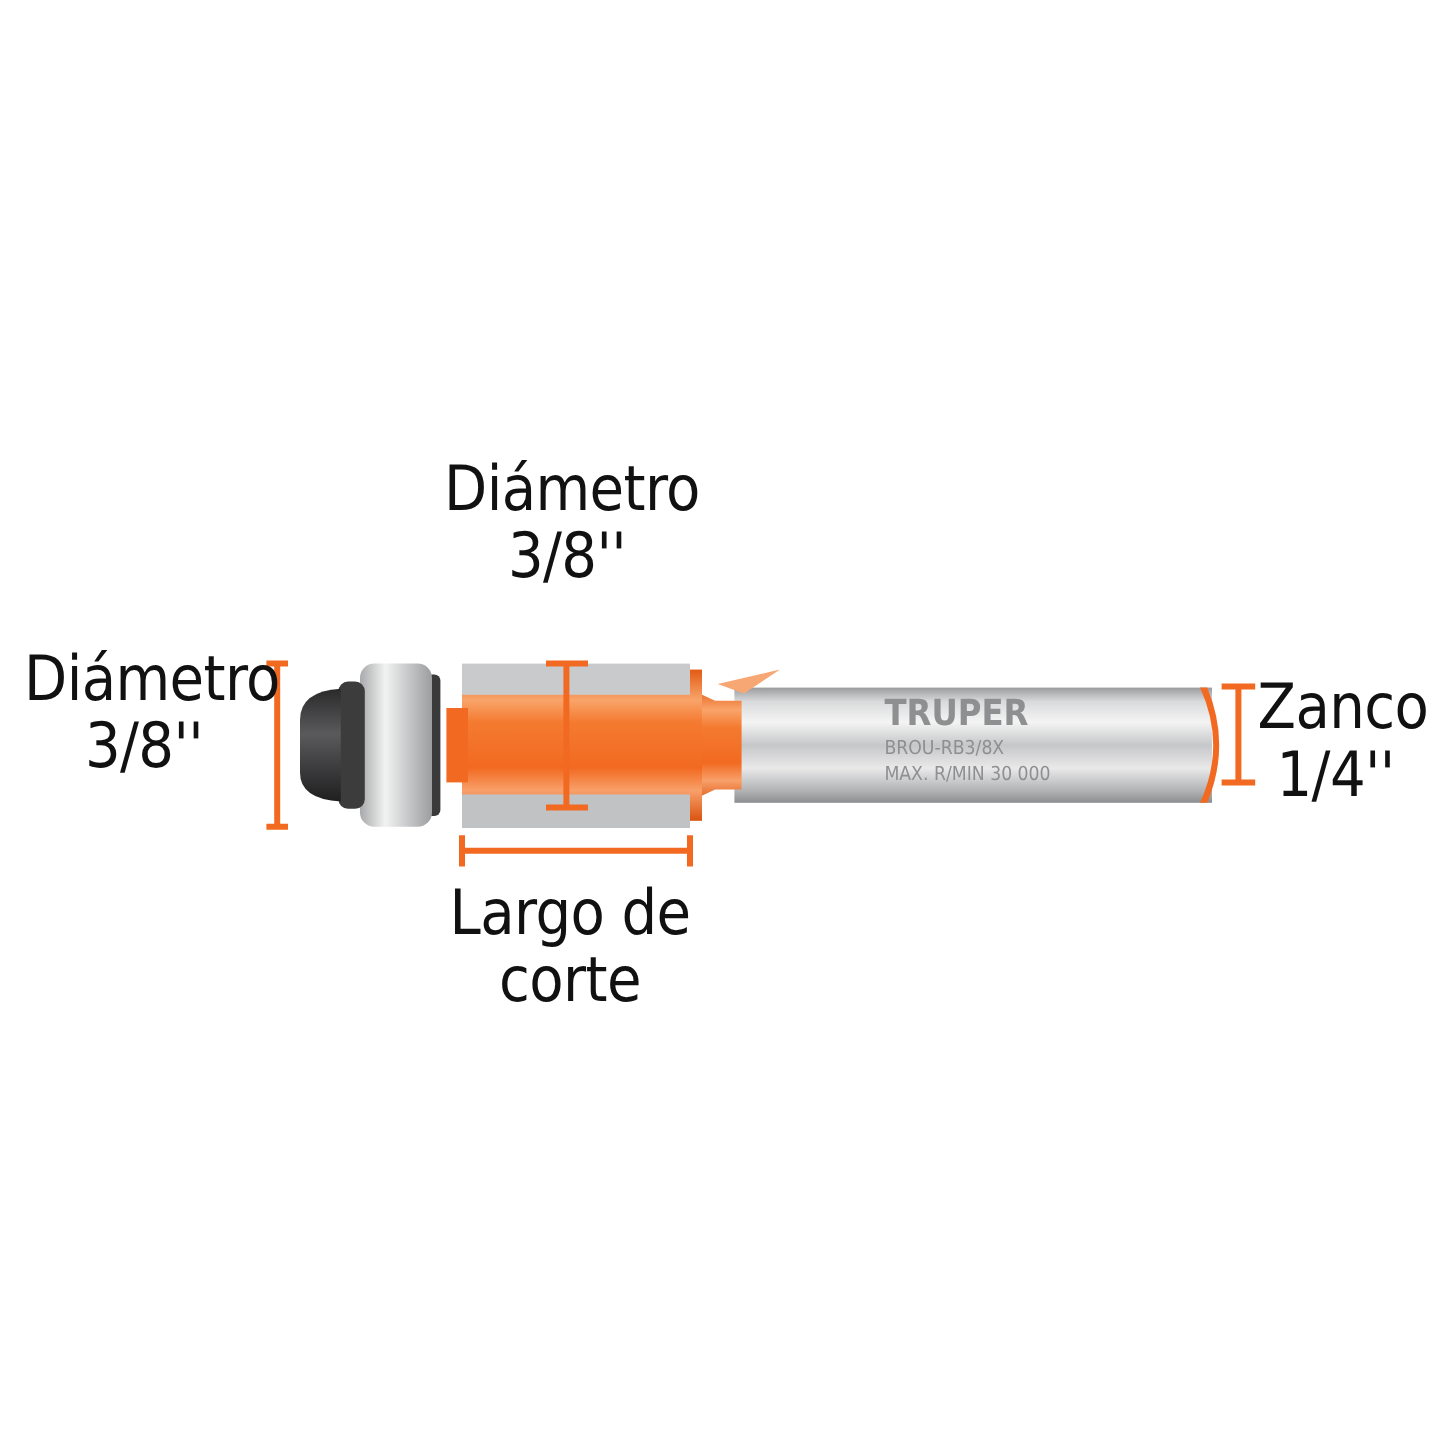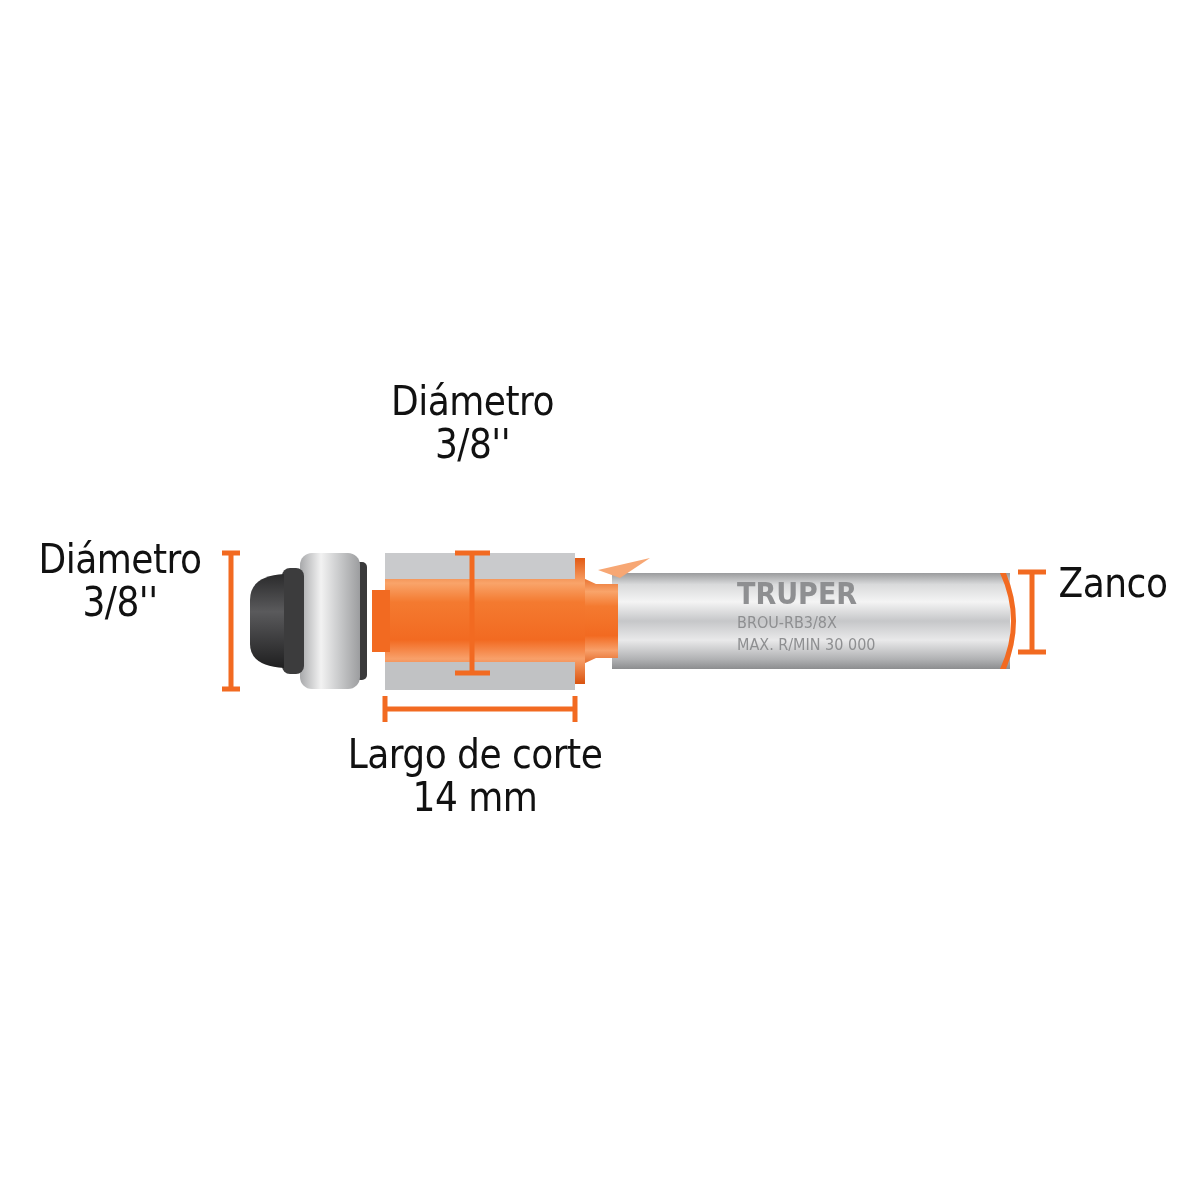--- a/index.html
+++ b/index.html
@@ -1,19 +1,19 @@
 <!DOCTYPE html>
 <html><head>
 <meta charset="utf-8">
 <style>
   html, body { margin:0; padding:0; background:#ffffff; }
   body { width:1200px; height:1200px; position:relative; overflow:hidden;
          font-family:"DejaVu Sans Condensed","DejaVu Sans","Liberation Sans",sans-serif; }
   .label { position:absolute; color:#111; text-align:center; line-height:1.08;
-           font-size:40px; font-weight:500; letter-spacing:-0.5px; }
+           font-size:52px; font-weight:500; letter-spacing:-0.5px; }
   .label span { display:block; }
   svg.art { position:absolute; left:0; top:0; }
 </style>
 </head>
 <body>
 
 <svg class="art" width="1200" height="1200" viewBox="0 0 1200 1200">
   <defs>
     <linearGradient id="steelV" x1="0" y1="0" x2="0" y2="1">
       <stop offset="0" stop-color="#9a9b9d"></stop>
@@ -86,18 +86,18 @@
   <span>3/8''</span>
 </div>
 
 <div class="label" style="left:370px; top:380px; width:205px;">
   <span>Diámetro</span>
   <span>3/8''</span>
 </div>
 
 <div class="label" style="left:320px; top:733px; width:310px;">
   <span>Largo de corte</span>
-  <span>14 mm</span>
 </div>
 
 <div class="label" style="left:1048px; top:562px; width:130px;">
   <span>Zanco</span>
+  <span>1/4''</span>
 </div>
 
 </body></html>

